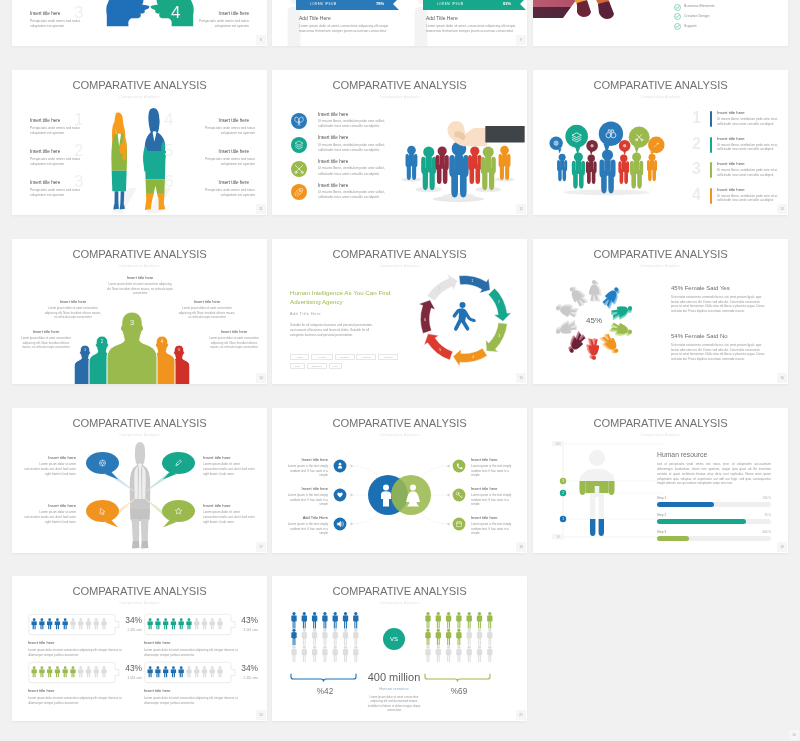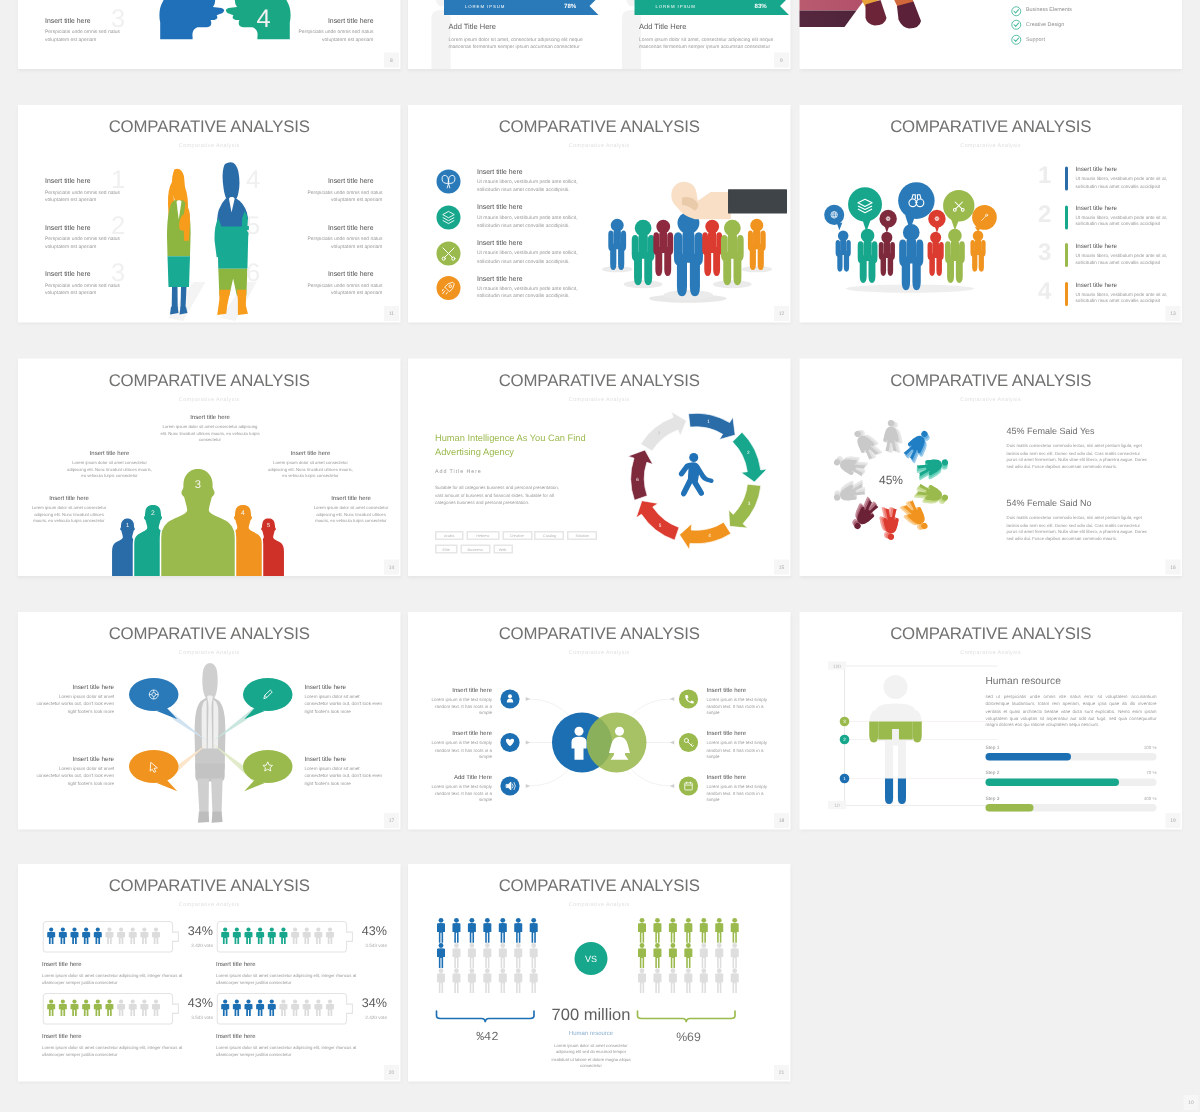--- a/index.html
+++ b/index.html
@@ -1385,25 +1385,25 @@
         <circle cx="0" cy="-8.1" r="1.75" fill="#dedede"></circle>
         <path d="M-2.9 -5.6 Q-2.9 -6.2 0 -6.2 Q2.9 -6.2 2.9 -5.6 L2.9 0.3 L1.55 0.3 L1.55 8.1 L0.4 8.1 L0.4 0.9 L-0.4 0.9 L-0.4 8.1 L-1.55 8.1 L-1.55 0.3 L-2.9 0.3 Z" fill="#dedede"></path>
       </g>
     </svg>
     <svg class="abs" style="left:16px;top:97px;" width="74" height="11" viewBox="0 0 72 11">
   <path d="M2 1 L2 4 Q2 6 4.5 6 L32 6 Q34.5 6 34.5 8.5 Q34.5 6 37 6 L64.5 6 Q67 6 67 4 L67 1" fill="none" stroke="#1c6fb3" stroke-width="1.1" stroke-linecap="round"></path>
 </svg>
     <svg class="abs" style="left:150px;top:97px;" width="74" height="11" viewBox="0 0 72 11">
   <path d="M2 1 L2 4 Q2 6 4.5 6 L32 6 Q34.5 6 34.5 8.5 Q34.5 6 37 6 L64.5 6 Q67 6 67 4 L67 1" fill="none" stroke="#9bba4e" stroke-width="1.1" stroke-linecap="round"></path>
 </svg>
-    <div class="abs" style="left:16px;top:111px;width:74px;text-align:center;font-size:8.2px;color:#6b6b6b;font-family:Liberation Mono, monospace;">%42</div>
+    <div class="abs" style="left:16px;top:111px;width:74px;text-align:center;font-size:8.2px;color:#6b6b6b;">%42</div>
 <div class="abs" style="left:150px;top:111px;width:74px;text-align:center;font-size:8.2px;color:#6b6b6b;">%69</div>
     <svg class="abs" style="left:110px;top:51px;" width="24" height="24" viewBox="0 0 24 24">
   <circle cx="12" cy="12" r="11" fill="#17a78c"></circle>
   <text x="12" y="14.3" font-size="6" fill="#ffffff" text-anchor="middle" font-family="Liberation Sans">VS</text>
 </svg>
     <div class="abs" style="left:94px;top:95px;width:56px;text-align:center;">
-  <div style="font-size:11px;color:#5f5f5f;white-space:nowrap;">700 million</div>
+  <div style="font-size:11px;color:#5f5f5f;white-space:nowrap;">400 million</div>
   <div style="font-size:4px;color:#8ab0cf;margin-top:3px;">Human resource</div>
   <div class="bdy" style="margin-top:4px;font-size:2.8px;line-height:1.55;">Lorem ipsum dolor sit amet consectetur adipiscing elit sed do eiusmod tempor incididunt ut labore et dolore magna aliqua consectetur</div>
 </div>
     <div class="pg">21</div>
   </div>
 
 </body></html>

